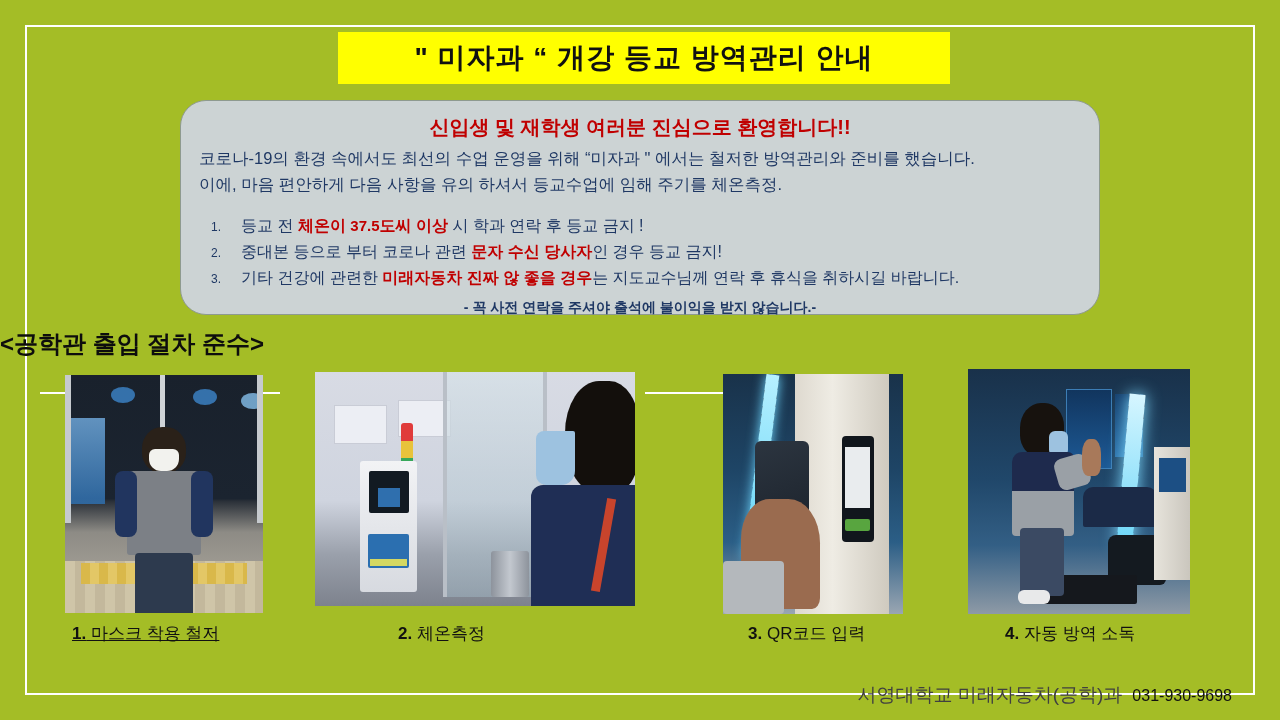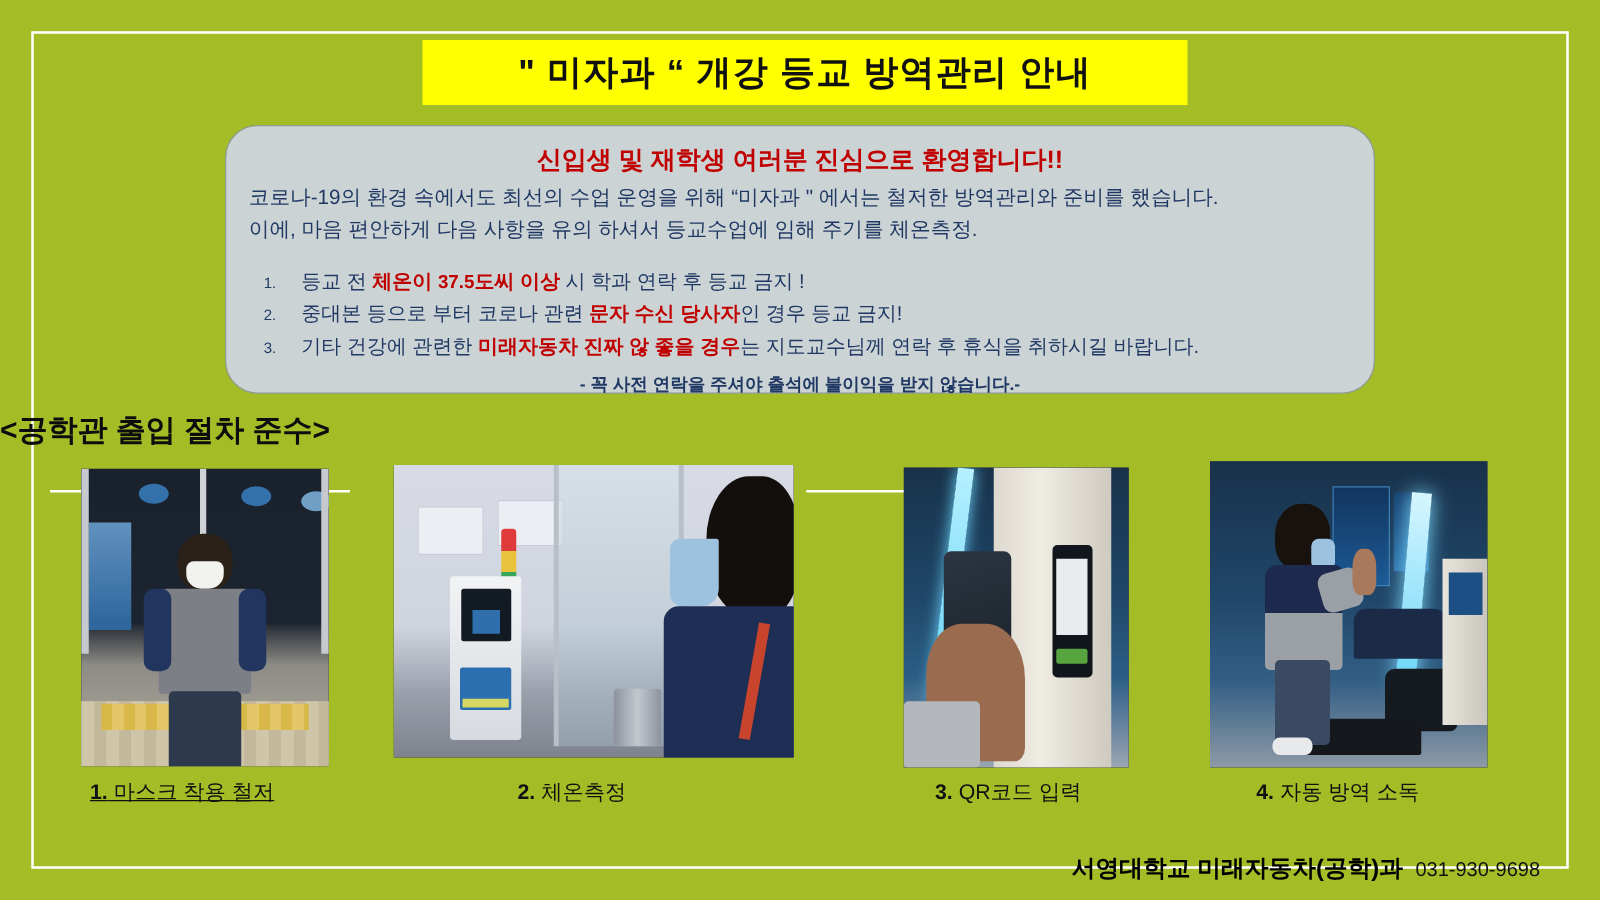--- a/index.html
+++ b/index.html
@@ -77,30 +77,30 @@
     white-space:nowrap;
   }
   .cap .n{font-weight:bold;}
 
   .p1{left:65px;top:375px;width:198px;height:238px;}
   .p2{left:315px;top:372px;width:320px;height:234px;}
   .p3{left:723px;top:374px;width:180px;height:240px;}
   .p4{left:968px;top:369px;width:222px;height:245px;}
 
   .c1{left:72px;text-decoration:underline;}
-  .c2{left:414px;}
+  .c2{left:398px;}
   .c3{left:748px;}
   .c4{left:1005px;}
 
   
   .footer{
     position:absolute;right:48px;bottom:12px;
     display:flex;align-items:baseline;gap:10px;
   }
-  .footer .dept{font-size:19px;color:#000000;font-weight:bold;}
+  .footer .dept{font-size:19px;color:#404040;}
   .footer .tel{font-size:16px;color:#111111;}
 
   
   .glassdoor{
     position:absolute;inset:0;
     background:
       linear-gradient(180deg,#19212c 0%,#1b2430 52%,#2a3038 53%,#8d8b85 66%,#b6b0a4 100%);
   }
   .glassdoor:before{
     content:"";position:absolute;left:48%;top:0;width:5px;height:62%;

